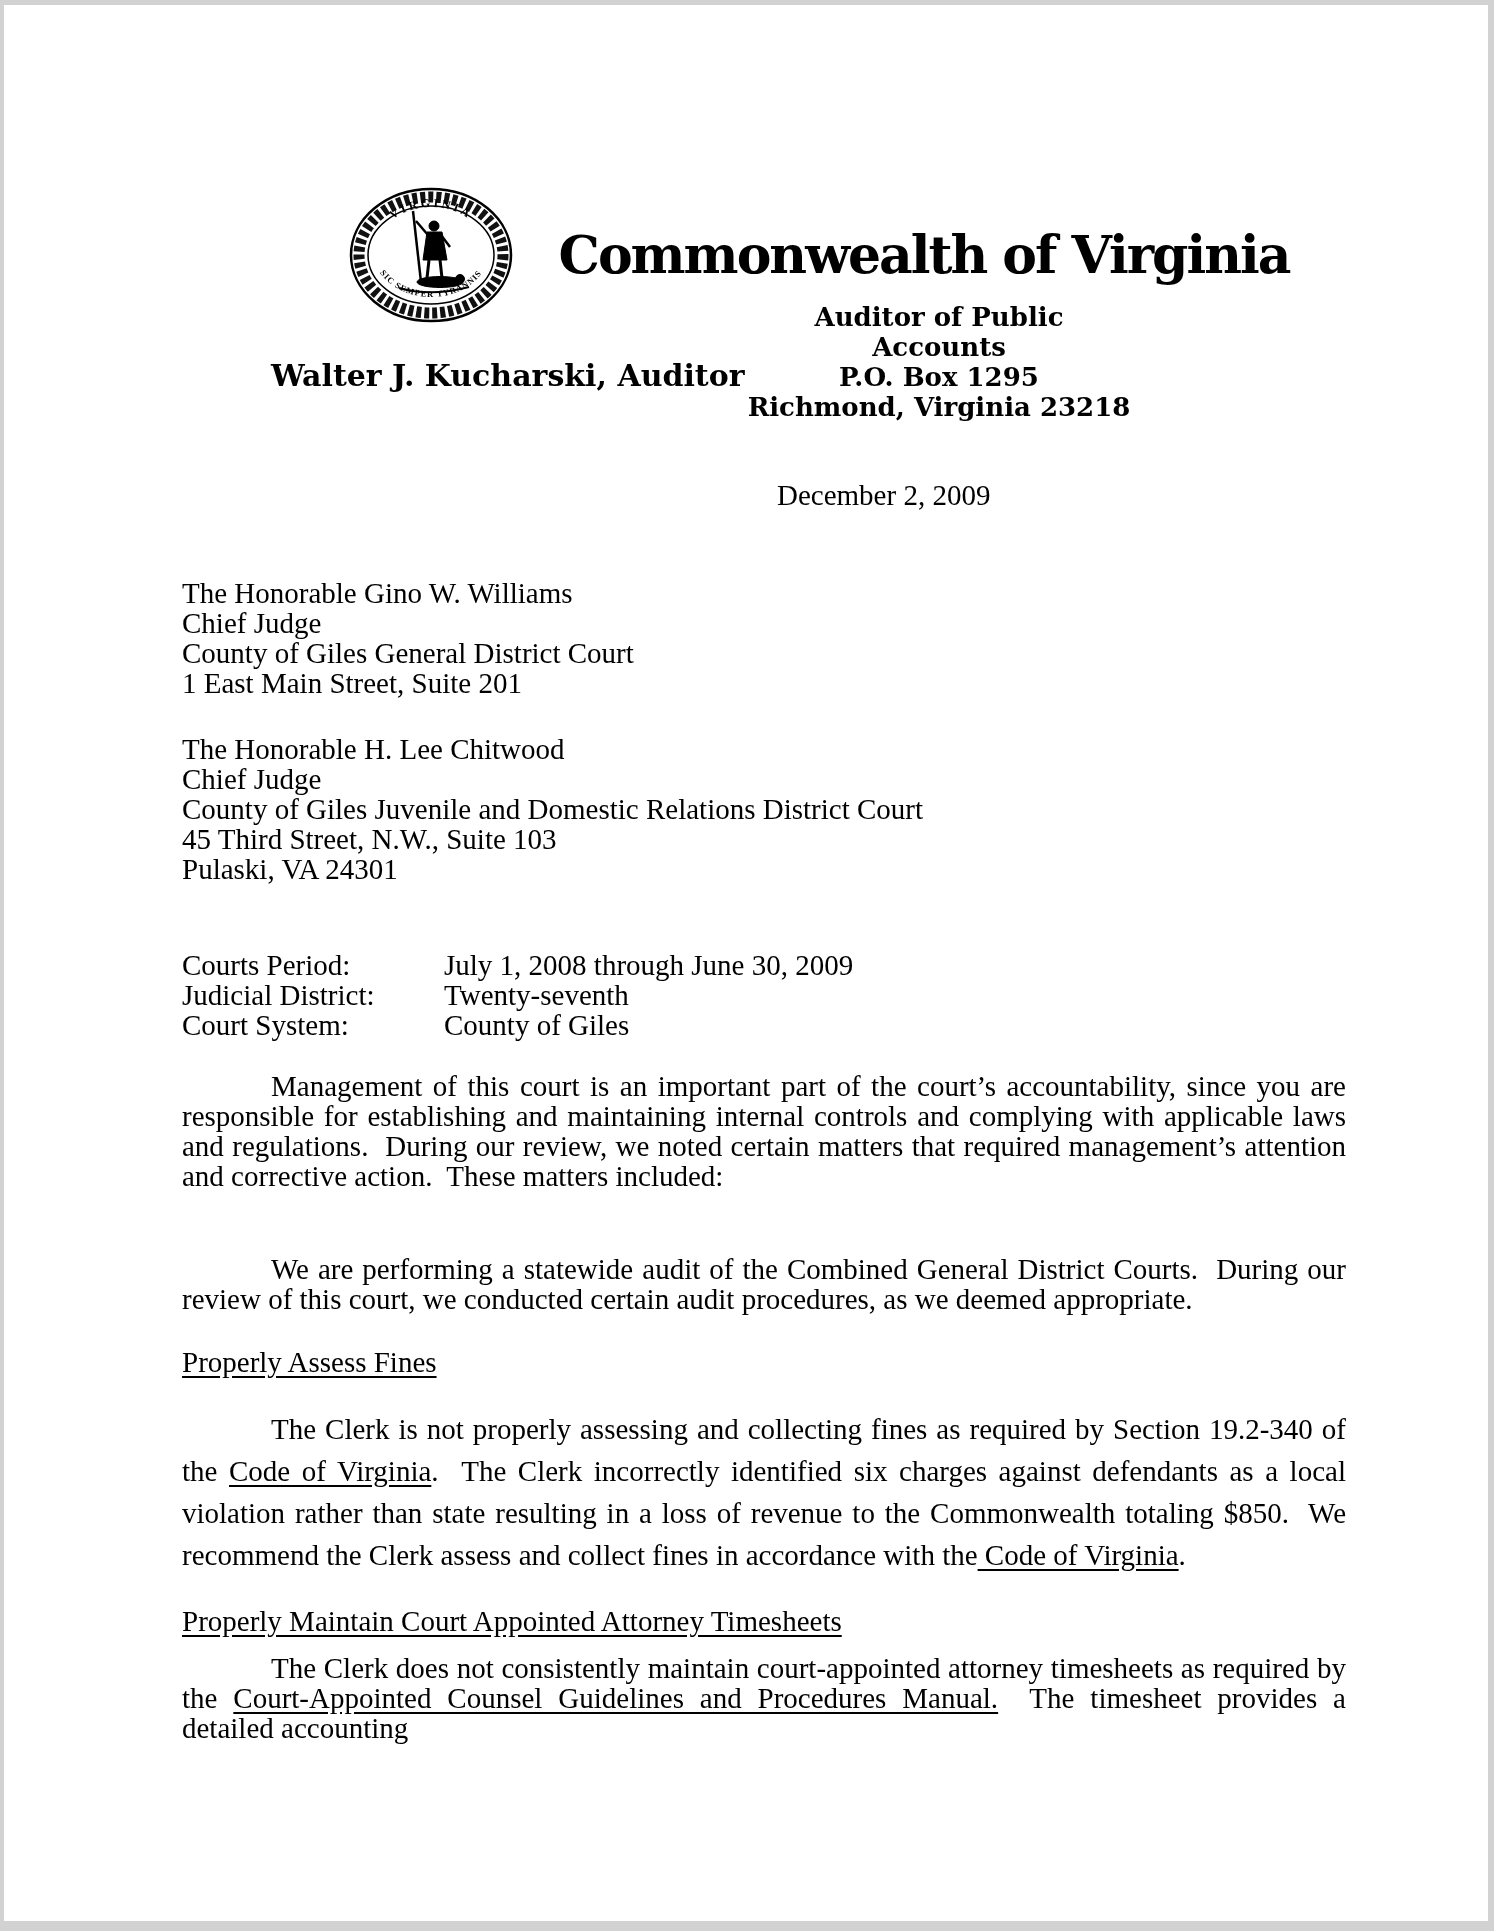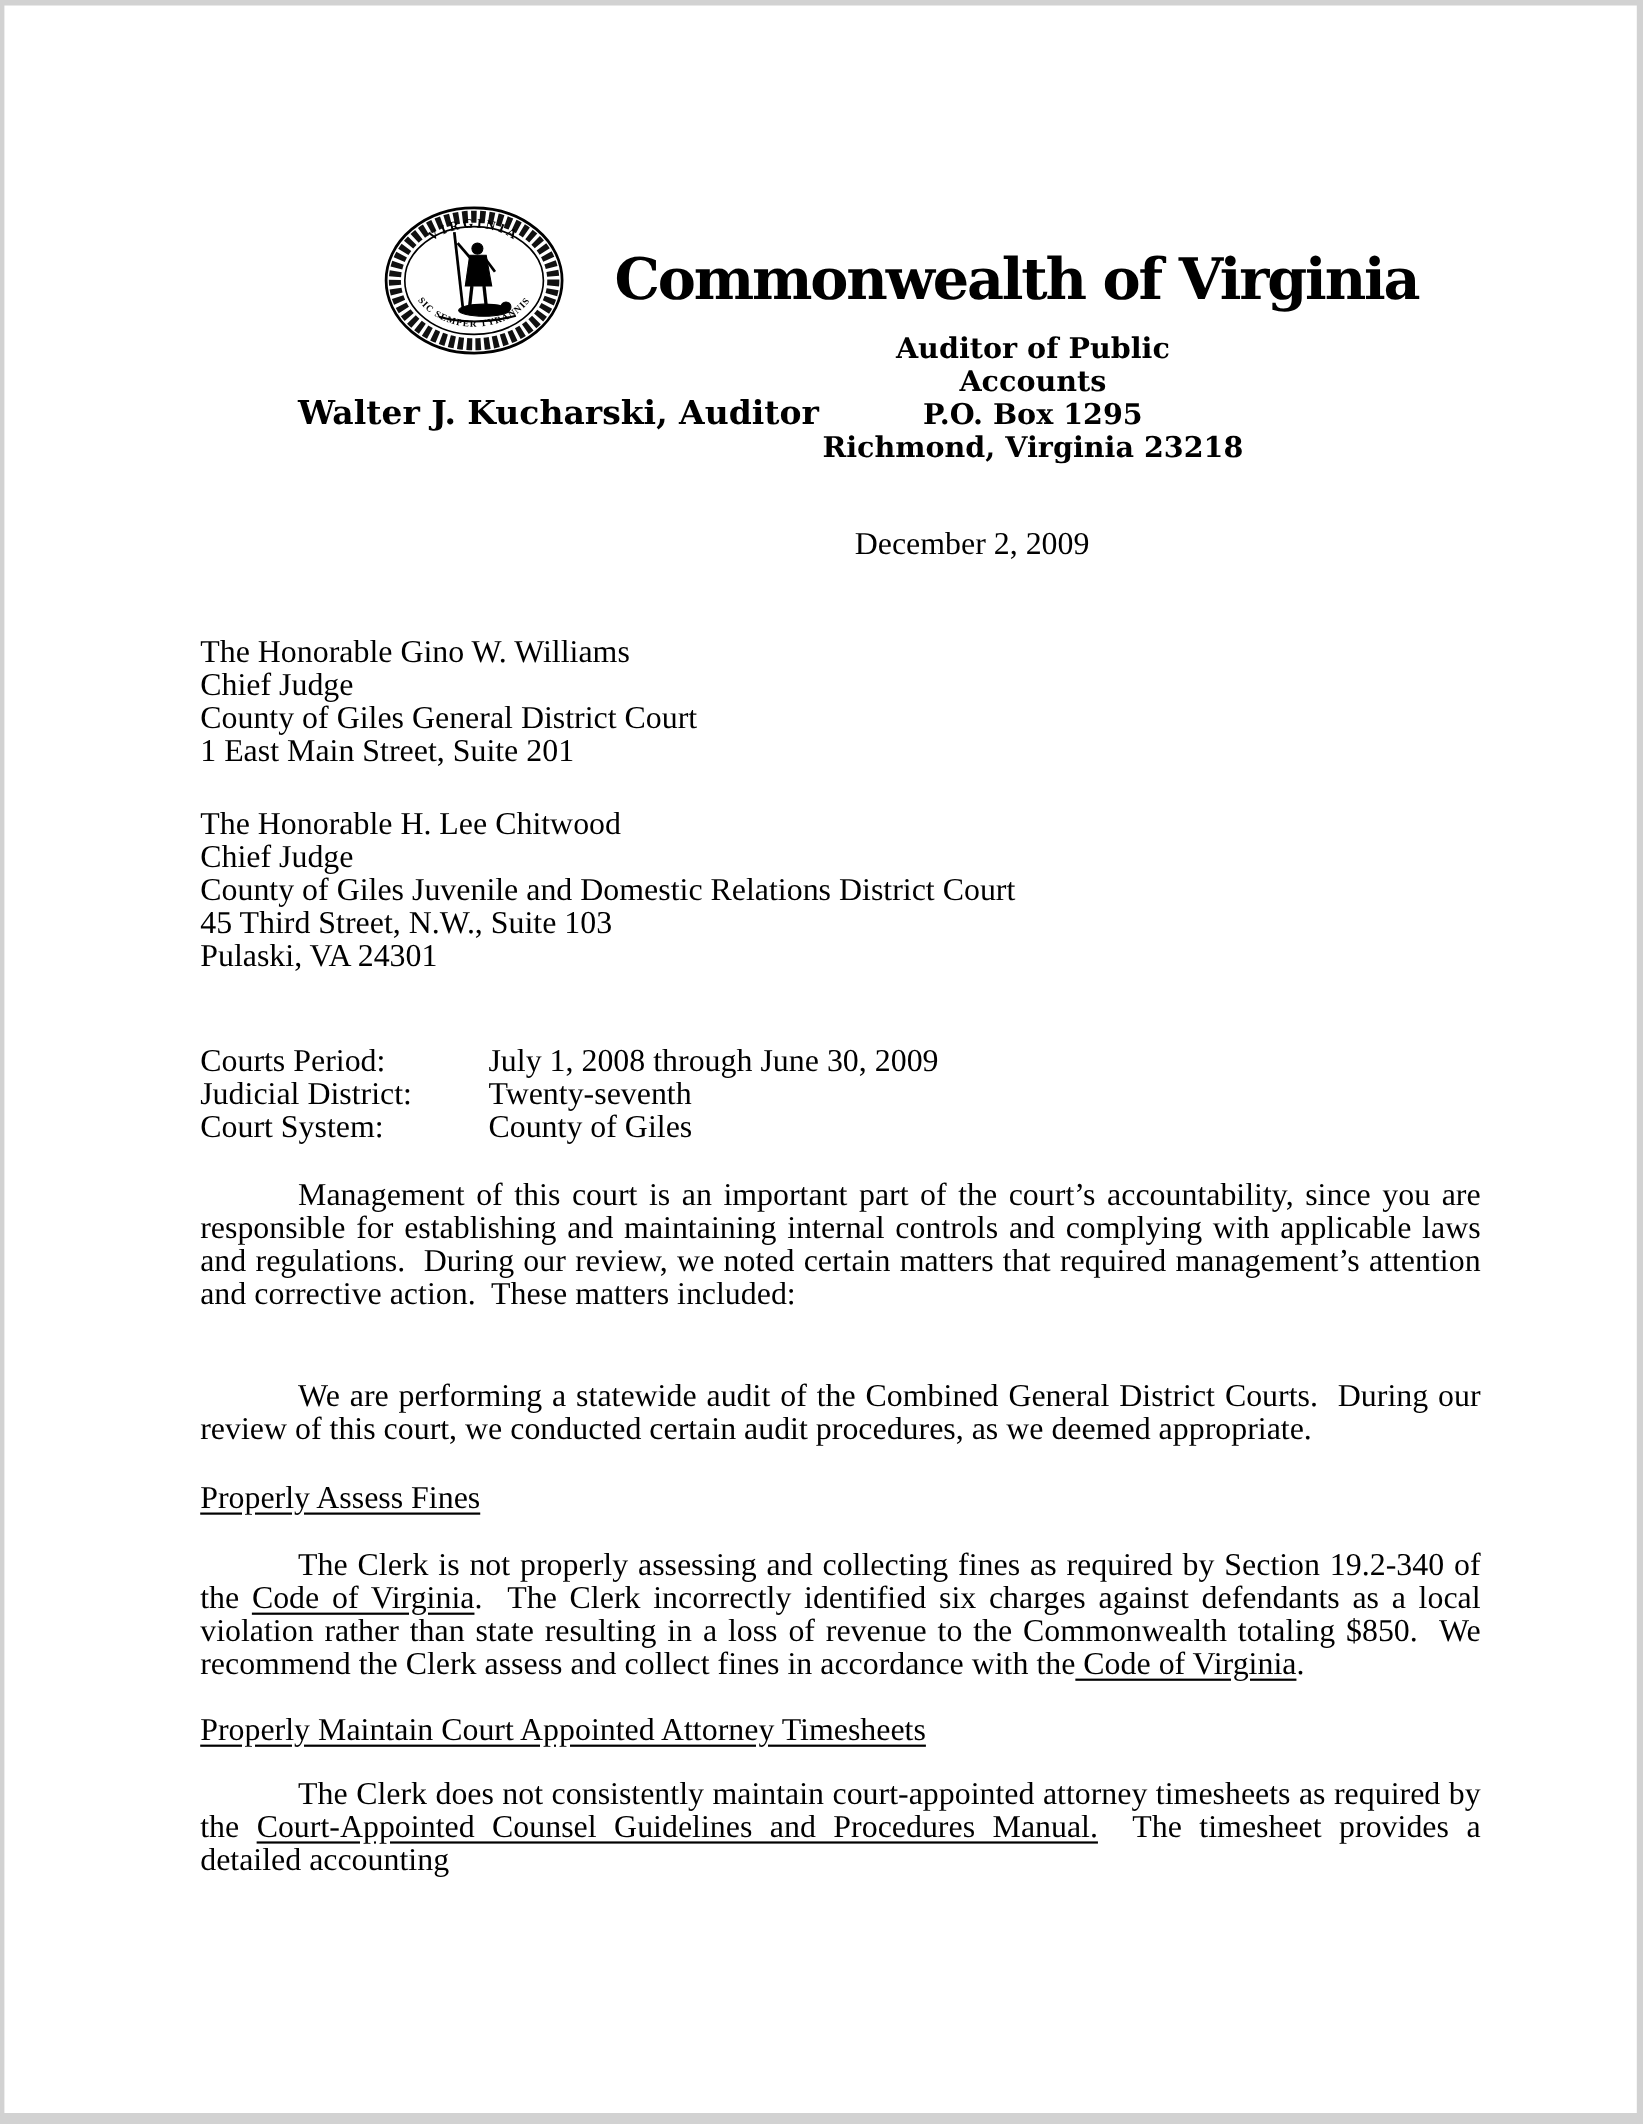--- a/index.html
+++ b/index.html
@@ -77,28 +77,28 @@
   .audit-row { white-space: nowrap; }
   .audit-label { display: inline-block; width: 262px; }
   .para {
     margin: 0;
     margin-top: 31px;
     text-align: justify;
     text-indent: 89px;
     white-space: pre-wrap;
   }
   .para.first { margin-top: 63px; }
-  .para.tall { line-height: 30px; }
+  .para.tall { line-height: 42px; }
   .section-heading {
     margin-top: 33px;
     text-decoration: underline;
     text-underline-offset: 4px;
   }
   .section-heading.second { margin-top: 30px; }
-  .para.last { margin-top: 28px; }
+  .para.last { margin-top: 17px; }
   .u { text-decoration: underline; text-underline-offset: 4px; }
 </style>
 </head>
 <body>
 
 <div class="page">
 
   <svg class="seal" viewBox="0 0 168 140" aria-hidden="true">
     <defs>
       <path id="sealTopArc" d="M 30,64 A 54,42 0 0 1 138,64" fill="none"></path>

